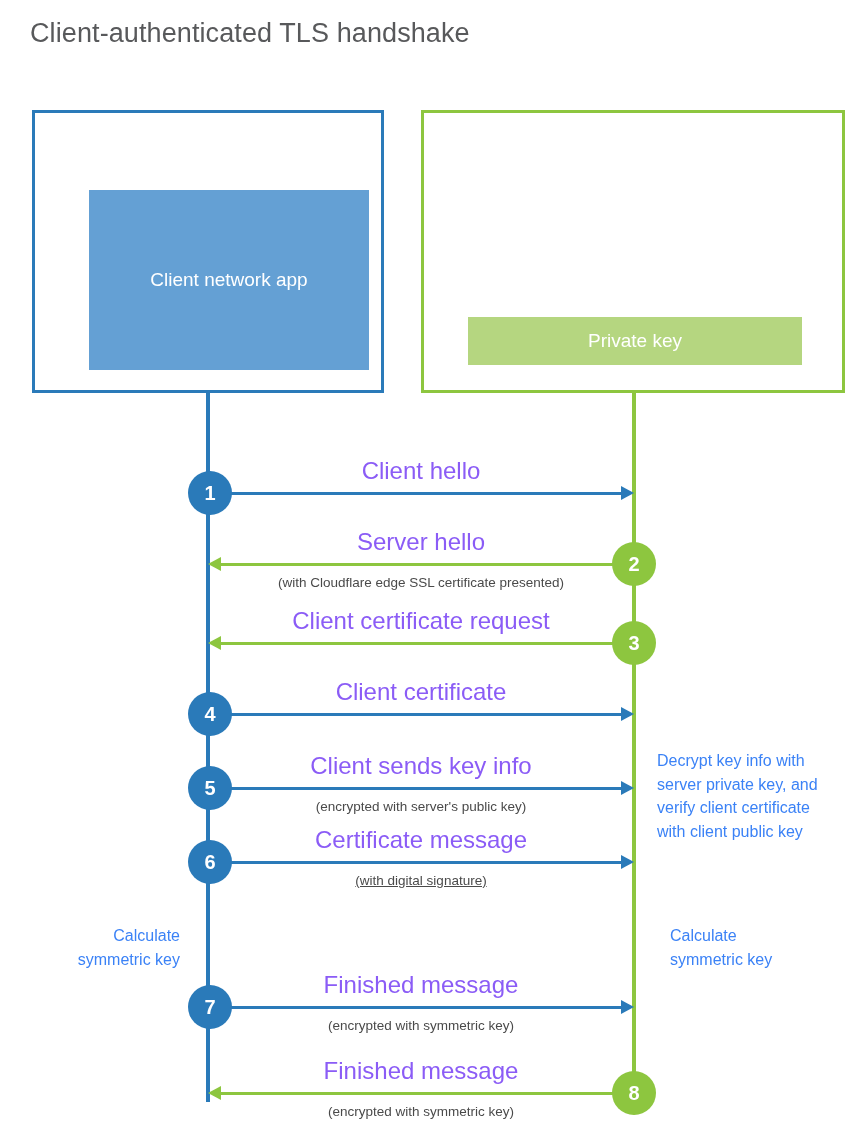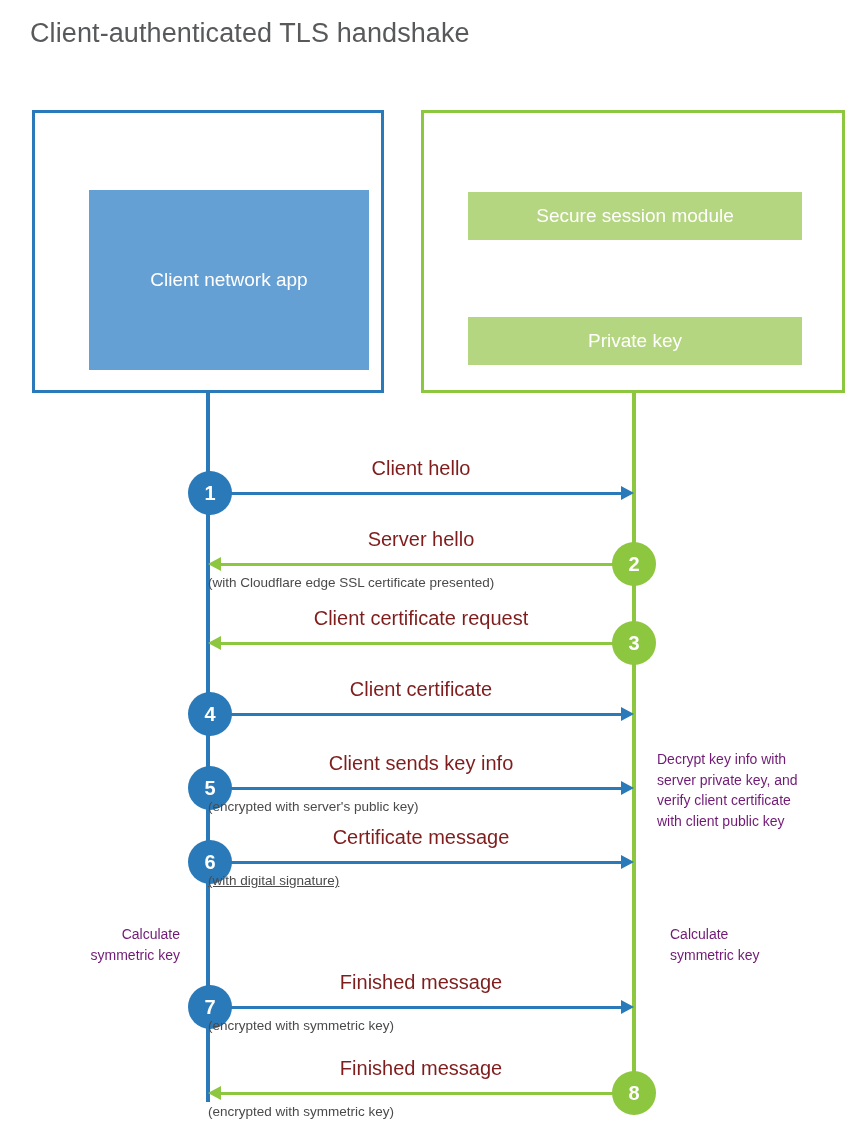--- a/index.html
+++ b/index.html
@@ -158,41 +158,41 @@
     font-size: 20px;
     font-weight: bold;
   }
   .step-badge.blue  { background: #2a7ab9; left: 188px; }
   .step-badge.green { background: #8dc63f; left: 612px; }
 
   .step-label {
     position: absolute;
     top: -36px;
     text-align: center;
-    font-size: 20px;
-    font-weight: 300;
-    color: #7f1d1d;
+    font-size: 24px;
+    font-weight: 300;
+    color: #8b5cf6;
     white-space: nowrap;
   }
   .step-sublabel {
     position: absolute;
     top: 11px;
-    text-align: left;
+    text-align: center;
     font-size: 13.5px;
     font-weight: 300;
     color: #4a4a4a;
     white-space: nowrap;
   }
 
   
   .annotation {
     position: absolute;
-    font-size: 14px;
-    font-weight: 300;
-    color: #701a75;
+    font-size: 16px;
+    font-weight: 300;
+    color: #3b82f6;
     line-height: 1.48;
   }
   #annotation-decrypt {
     left: 657px;
     top: 749px;
     width: 190px;
     text-align: left;
   }
   #annotation-calc-client {
     left: 20px;
@@ -213,21 +213,20 @@
 
 <div id="canvas">
 
   <div id="page-title">Client-authenticated TLS handshake</div>
 
   <div class="actor-box" id="client-device-box">
     <div id="client-app-block">Client network app</div>
   </div>
 
   <div class="actor-box" id="server-box">
-    <div class="server-bar" id="server-bar-0">Secure session module</div>
     <div class="server-bar" id="server-bar-2">Private key</div>
   </div>
 
   <div class="lifeline" id="client-lifeline"></div>
   <div class="lifeline" id="server-lifeline"></div>
 
   <div id="steps-layer">
       <div class="step" style="top: 493px;">
         <div class="arrow-line blue" style="left: 208px; width: 413px;"></div>
         <div class="arrow-head right blue" style="left: 621px;"></div>

